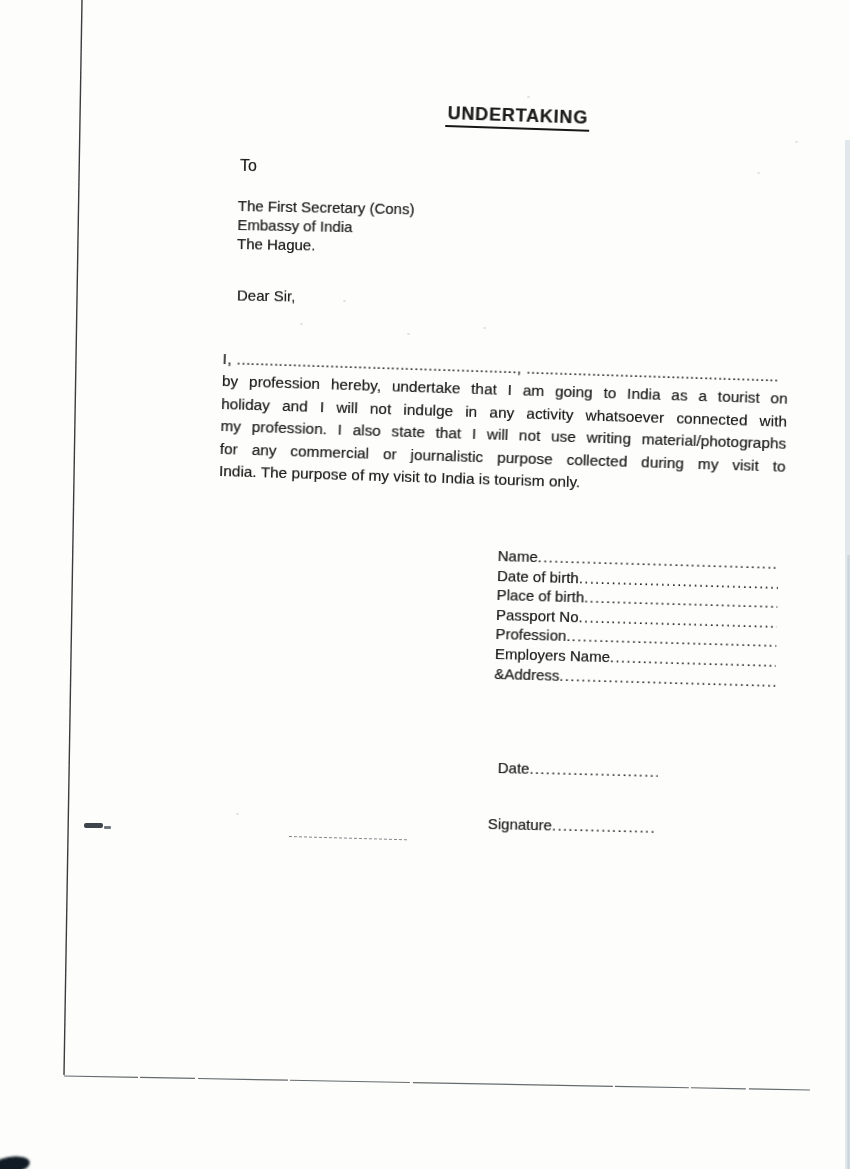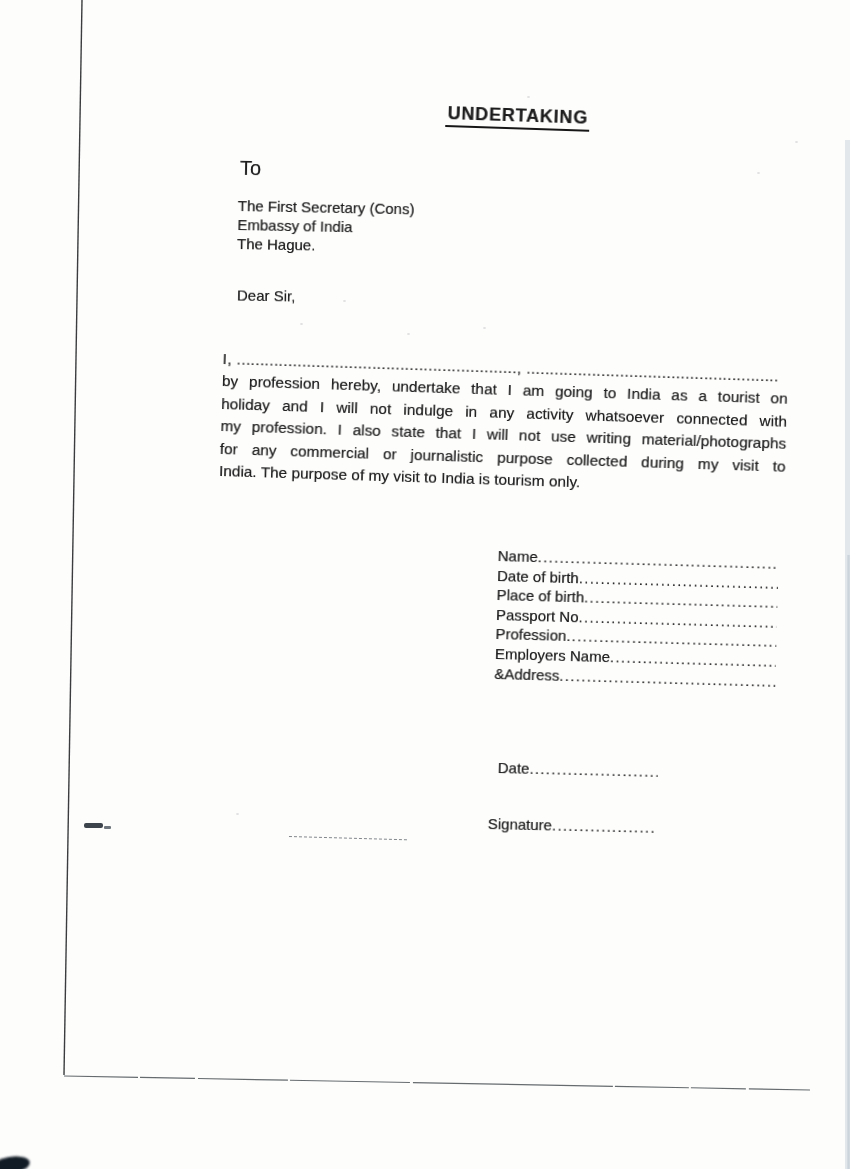--- a/index.html
+++ b/index.html
@@ -17,21 +17,21 @@
   }
   .abs{position:absolute;}
   .doc-title{
     left:446px;top:103px;
     font-size:18px;font-weight:bold;letter-spacing:.8px;
     border-bottom:2.6px solid #161616;
     padding:0 2px 1px 2px;
     transform:rotate(1.9deg);transform-origin:left top;
     white-space:nowrap;
   }
-  .to-line{left:240px;top:157px;font-size:20px;transform:rotate(1deg);}
+  .to-line{left:240px;top:157px;font-size:16px;transform:rotate(1deg);}
   .address-block{
     left:238px;top:196px;font-size:15px;line-height:19px;
     transform:rotate(1.1deg);transform-origin:left top;white-space:nowrap;
   }
   .salutation{left:237px;top:287px;font-size:15px;transform:rotate(1deg);}
   .body-par{
     left:223px;top:348px;width:566px;
     font-size:15.4px;line-height:22.4px;
     transform:rotate(1.8deg);transform-origin:left top;
   }

